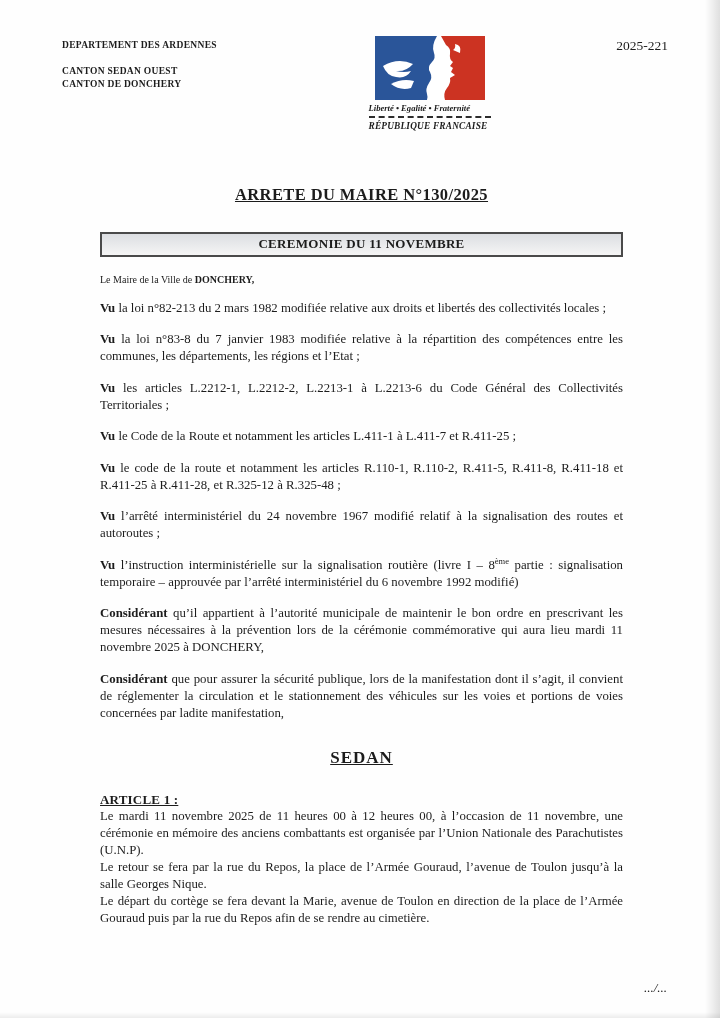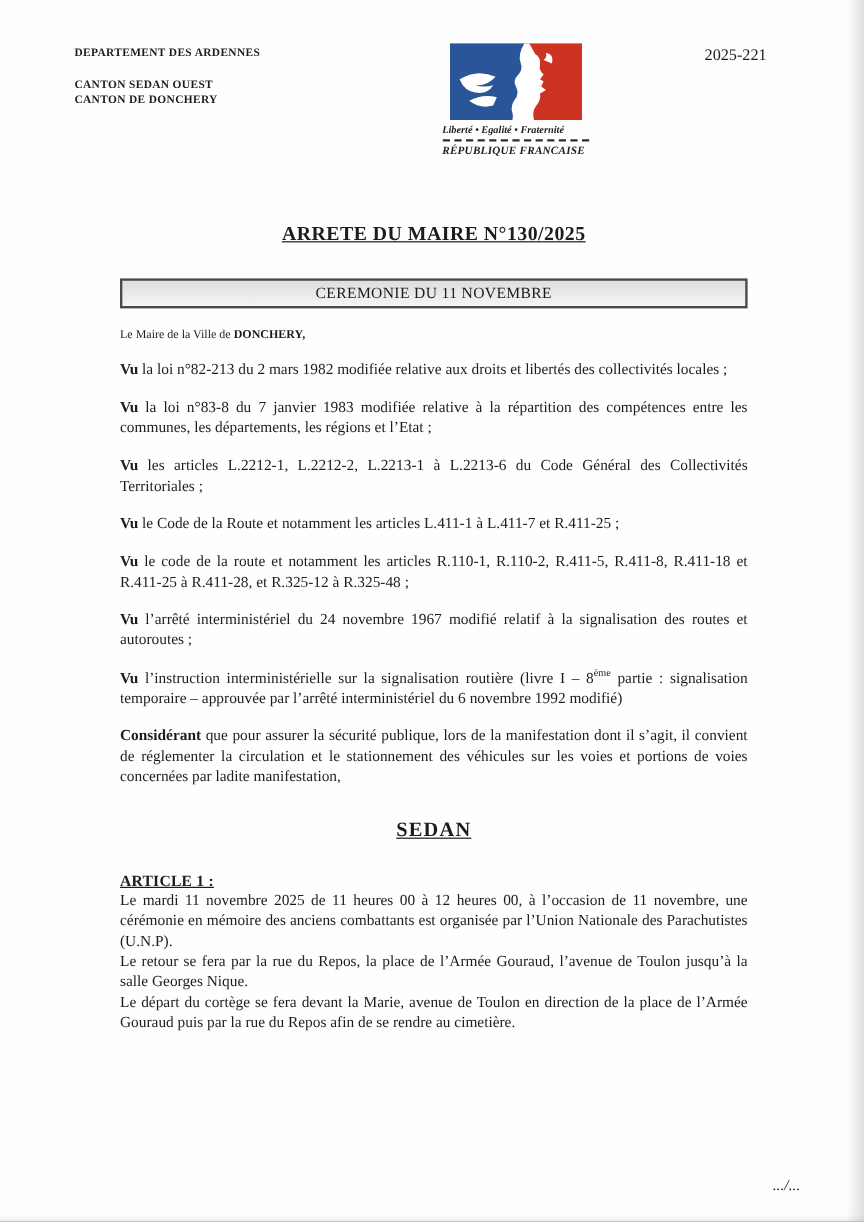--- a/index.html
+++ b/index.html
@@ -67,41 +67,41 @@
     font-size: 9.3px;
     font-weight: bold;
     font-style: italic;
     letter-spacing: 0.2px;
     white-space: nowrap;
   }
   .doc-ref {
     font-size: 13.5px;
     padding-top: 2px;
     width: 110px;
-    text-align: center;
+    text-align: right;
   }
 
   
   .content {
     margin: 0 97px 0 100px; 
   }
   .doc-title {
     text-align: center;
     font-weight: bold;
     font-size: 16.5px;
     letter-spacing: 0.4px;
     text-decoration: underline;
     margin-top: 54px;
   }
   .banner {
     margin-top: 27px;
     border: 2px solid #4a4a4a;
     background: linear-gradient(#dcdee2, #f5f5f5);
     text-align: center;
-    font-weight: normal;
+    font-weight: bold;
     font-size: 13px;
     letter-spacing: 0.3px;
     padding: 2px 0 3px 0;
   }
   .intro { margin-top: 17px; font-size: 10px; }
   .clause {
     margin-top: 14.5px;
     font-size: 12.8px;
     line-height: 1.33;
     text-align: justify;
@@ -183,20 +183,21 @@
     <p class="clause"><b class="lead">Vu</b> <span>les articles L.2212-1, L.2212-2, L.2213-1 à L.2213-6 du Code Général des Collectivités Territoriales ;</span></p>
 
     <p class="clause"><b class="lead">Vu</b> <span>le Code de la Route et notamment les articles L.411-1 à L.411-7 et R.411-25 ;</span></p>
 
     <p class="clause"><b class="lead">Vu</b> <span>le code de la route et notamment les articles R.110-1, R.110-2, R.411-5, R.411-8, R.411-18 et R.411-25 à R.411-28, et R.325-12 à R.325-48 ;</span></p>
 
     <p class="clause"><b class="lead">Vu</b> <span>l’arrêté interministériel du 24 novembre 1967 modifié relatif à la signalisation des routes et autoroutes ;</span></p>
 
     <p class="clause"><b class="lead">Vu</b> <span>l’instruction interministérielle sur la signalisation routière (livre I – 8</span><sup>ème</sup><span> partie : signalisation temporaire – approuvée par l’arrêté interministériel du 6 novembre 1992 modifié)</span></p>
 
+    <p class="clause"><b class="lead">Considérant</b> <span>qu’il appartient à l’autorité municipale de maintenir le bon ordre en prescrivant les mesures nécessaires à la prévention lors de la cérémonie commémorative qui aura lieu mardi 11 novembre 2025 à DONCHERY,</span></p>
 
     <p class="clause"><b class="lead">Considérant</b> <span>que pour assurer la sécurité publique, lors de la manifestation dont il s’agit, il convient de réglementer la circulation et le stationnement des véhicules sur les voies et portions de voies concernées par ladite manifestation,</span></p>
 
     <div class="arrete-heading">SEDAN</div>
 
     <div class="article-heading">ARTICLE 1 :</div>
 
     <p class="article-par">Le mardi 11 novembre 2025 de 11 heures 00 à 12 heures 00, à l’occasion de 11 novembre, une cérémonie en mémoire des anciens combattants est organisée par l’Union Nationale des Parachutistes (U.N.P).</p>
     <p class="article-par">Le retour se fera par la rue du Repos, la place de l’Armée Gouraud, l’avenue de Toulon jusqu’à la salle Georges Nique.</p>
     <p class="article-par">Le départ du cortège se fera devant la Marie, avenue de Toulon en direction de la place de l’Armée Gouraud puis par la rue du Repos afin de se rendre au cimetière.</p>

